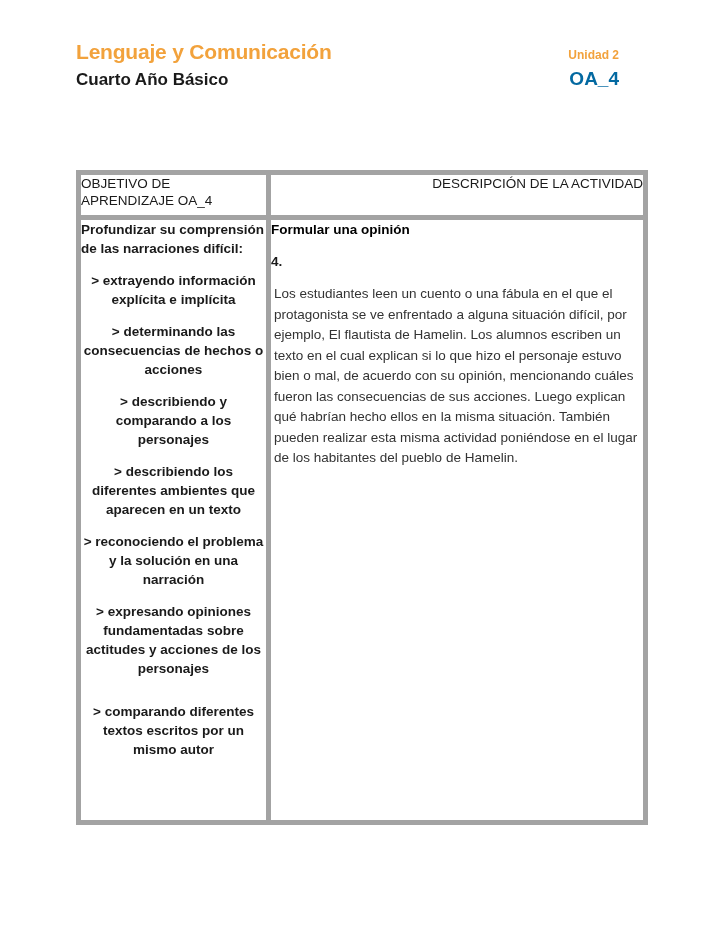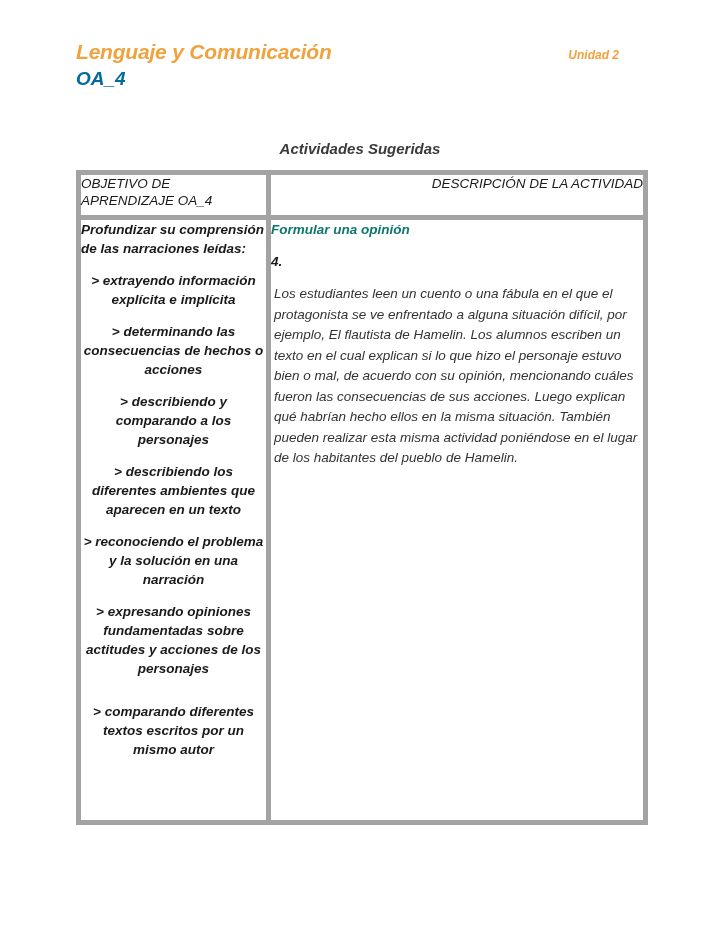--- a/index.html
+++ b/index.html
@@ -14,21 +14,20 @@
     color: #1a1a1a;
     position: relative;
     overflow: hidden;
   }
 
   .page {
     position: relative;
     width: 720px;
     height: 793px;
     box-sizing: border-box;
-    font-style: italic;
   }
 
   
   .doc-header {
     position: absolute;
     left: 76px;
     top: 40px;
     width: 543px;
   }
   .header-row {
@@ -135,21 +134,21 @@
     color: #1a1a1a;
     margin: 0 0 13px 0;
     text-align: center;
   }
   .obj-item:last-child { margin-bottom: 0; margin-top: 24px; }
 
   .desc-heading {
     font-size: 13.5px;
     font-weight: bold;
     line-height: 19px;
-    color: #0f766e;
+    color: #000000;
     margin: 0 0 13px 0;
   }
   .desc-number {
     font-size: 13.5px;
     font-weight: bold;
     line-height: 19px;
     color: #1a1a1a;
     margin: 0 0 13px 0;
   }
   .desc-body {
@@ -165,41 +164,41 @@
 <body>
 
 <div class="page">
 
   <div class="doc-header">
     <div class="header-row row1">
       <span class="subject-title">Lenguaje y Comunicación</span>
       <span class="unit-label">Unidad 2</span>
     </div>
     <div class="header-row row2">
+      <span class="grade-title">Cuarto Año Básico</span>
       <span class="oa-label">OA_4</span>
     </div>
   </div>
 
-  <div class="section-title">Actividades Sugeridas</div>
 
   <table class="activity-table">
     <colgroup>
       <col class="col-obj">
       <col class="col-desc">
     </colgroup>
     <thead>
       <tr>
         <th class="th-obj">OBJETIVO DE APRENDIZAJE OA_4</th>
         <th class="th-desc">DESCRIPCIÓN DE LA ACTIVIDAD</th>
       </tr>
     </thead>
     <tbody>
       <tr>
         <td class="td-obj">
-          <p class="obj-intro">Profundizar su comprensión de las narraciones leídas:</p>
+          <p class="obj-intro">Profundizar su comprensión de las narraciones difícil:</p>
           <p class="obj-item">&gt; extrayendo información explícita e implícita</p>
           <p class="obj-item">&gt; determinando las consecuencias de hechos o acciones</p>
           <p class="obj-item">&gt; describiendo y comparando a los personajes</p>
           <p class="obj-item">&gt; describiendo los diferentes ambientes que aparecen en un texto</p>
           <p class="obj-item">&gt; reconociendo el problema y la solución en una narración</p>
           <p class="obj-item">&gt; expresando opiniones fundamentadas sobre actitudes y acciones de los personajes</p>
           <p class="obj-item">&gt; comparando diferentes textos escritos por un mismo autor</p>
         </td>
         <td class="td-desc">
           <p class="desc-heading">Formular una opinión</p>

